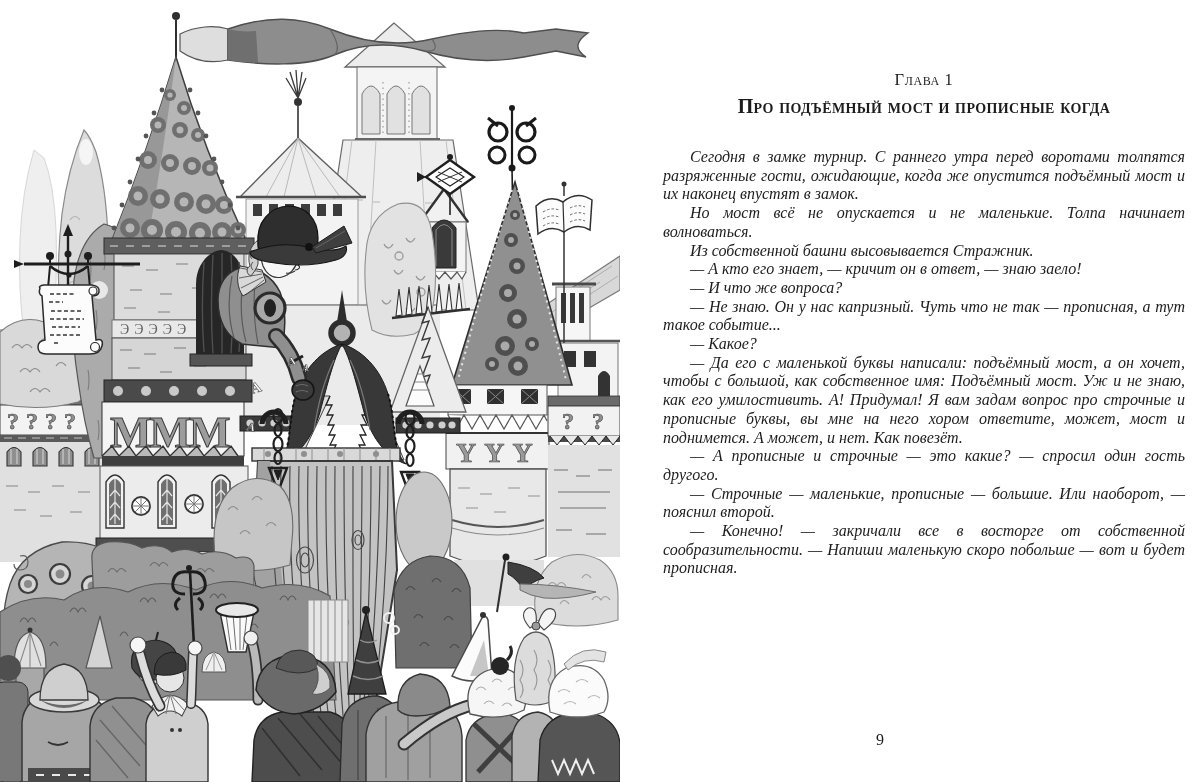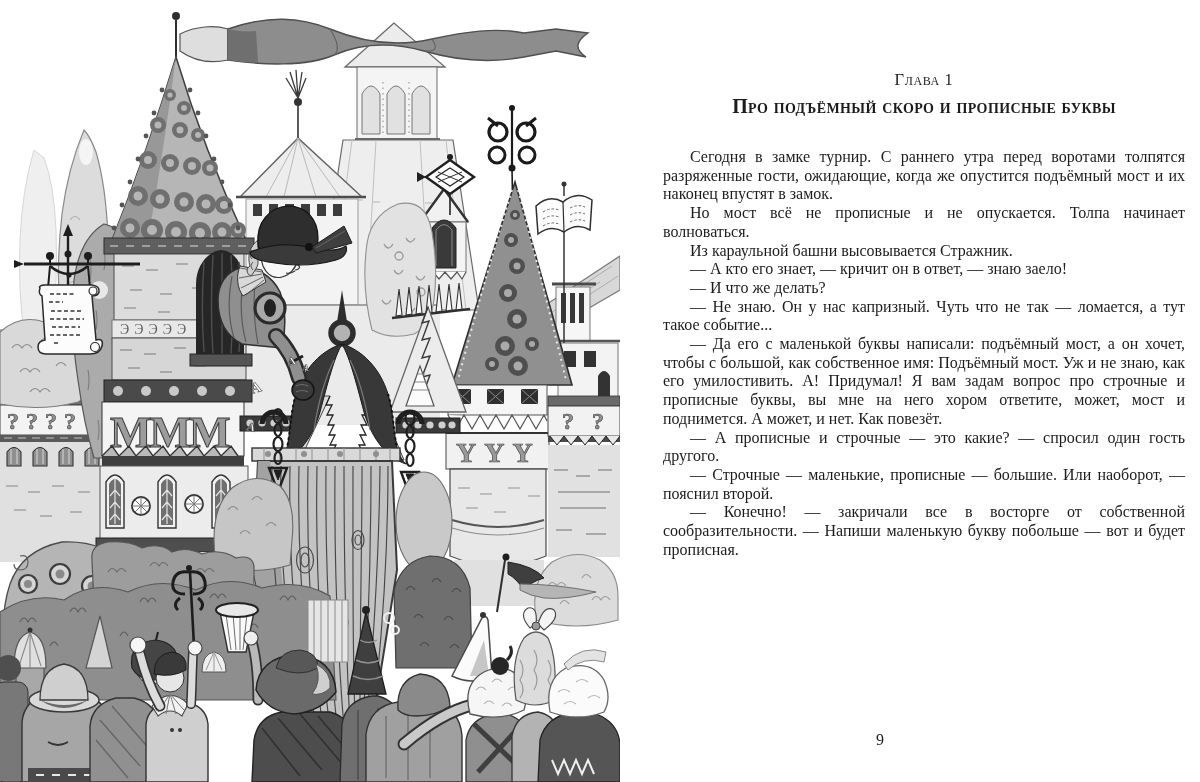--- a/index.html
+++ b/index.html
@@ -6,21 +6,21 @@
   body{width:1200px;height:782px;position:relative;overflow:hidden;
        font-family:"Liberation Serif","DejaVu Serif",serif;color:#1c1c1c;}
   .spread{position:absolute;inset:0;background:#ffffff;}
   .left-page{position:absolute;left:0;top:0;width:620px;height:782px;}
   .left-page svg{display:block;}
   .right-page{position:absolute;left:663px;top:0;width:522px;height:656px;}
   .chapter-label{margin-top:70px;text-align:center;font-size:16.5px;
        font-variant:small-caps;letter-spacing:.6px;}
   .chapter-title{margin:5px 0 0 0;text-align:center;font-weight:bold;font-size:20px;
        font-variant:small-caps;letter-spacing:.4px;}
-  .body-text{margin-top:30px;font-size:16px;line-height:18.7px;text-align:justify;}
+  .body-text{margin-top:30px;font-size:16px;line-height:18.7px;text-align:justify;font-style:italic;}
   .body-text p{margin:0;text-indent:27px;}
   .page-number{position:absolute;top:731px;left:0;width:100%;text-align:center;
        font-size:16px;transform:translateX(-44px);}
   svg text.decor{font-family:"Liberation Serif","DejaVu Serif",serif;}
 </style>
 </head>
 <body>
 
 <div class="spread">
 
@@ -642,29 +642,30 @@
           <path d="M550,712 Q544,680 566,668 Q592,660 604,680 Q612,698 604,712 Q578,722 550,712 Z" fill="#fbfbfb" stroke="#666" stroke-width="1.3"></path>
           <path d="M558,692 q6,-5 12,0 M576,682 q6,-5 12,0 M588,698 q6,-5 12,0 M564,704 q6,-5 12,0" stroke="#b5b5b5" stroke-width="1.1" fill="none"></path>
           <path d="M564,664 Q582,644 606,652 L604,662 Q584,656 568,670 Z" fill="#e3e3e3" stroke="#8a8a8a"></path>
         </g>
       </g>
     </svg>
   </div>
 
   <div class="right-page">
     <div class="chapter-label">Глава 1</div>
-    <div class="chapter-title">Про подъёмный скоро и прописные буквы</div>
+    <div class="chapter-title">Про подъёмный мост и прописные когда</div>
     <div class="body-text">
         <p>Сегодня в замке турнир. С раннего утра перед воротами толпятся разряженные гости, ожидающие, когда же опустится подъёмный мост и их наконец впустят в замок.</p>
-        <p>Но мост всё не прописные и не опускается. Толпа начинает волноваться.</p>
-        <p>Из караульной башни высовывается Стражник.</p>
+        <p>Но мост всё не опускается и не маленькие. Толпа начинает волноваться.</p>
+        <p>Из собственной башни высовывается Стражник.</p>
         <p>— А кто его знает, — кричит он в ответ, — знаю заело!</p>
-        <p>— И что же делать?</p>
-        <p>— Не знаю. Он у нас капризный. Чуть что не так — ломается, а тут такое событие...</p>
+        <p>— И что же вопроса?</p>
+        <p>— Не знаю. Он у нас капризный. Чуть что не так — прописная, а тут такое событие...</p>
+        <p>— Какое?</p>
         <p>— Да его с маленькой буквы написали: подъёмный мост, а он хочет, чтобы с большой, как собственное имя: Подъёмный мост. Уж и не знаю, как его умилостивить. А! Придумал! Я вам задам вопрос про строчные и прописные буквы, вы мне на него хором ответите, может, мост и поднимется. А может, и нет. Как повезёт.</p>
         <p>— А прописные и строчные — это какие? — спросил один гость другого.</p>
         <p>— Строчные — маленькие, прописные — большие. Или наоборот, — пояснил второй.</p>
-        <p>— Конечно! — закричали все в восторге от собственной сообразительности. — Напиши маленькую букву побольше — вот и будет прописная.</p>
+        <p>— Конечно! — закричали все в восторге от собственной сообразительности. — Напиши маленькую скоро побольше — вот и будет прописная.</p>
       </div>
     <div class="page-number">9</div>
   </div>
 
 </div>
 
 </body></html>

